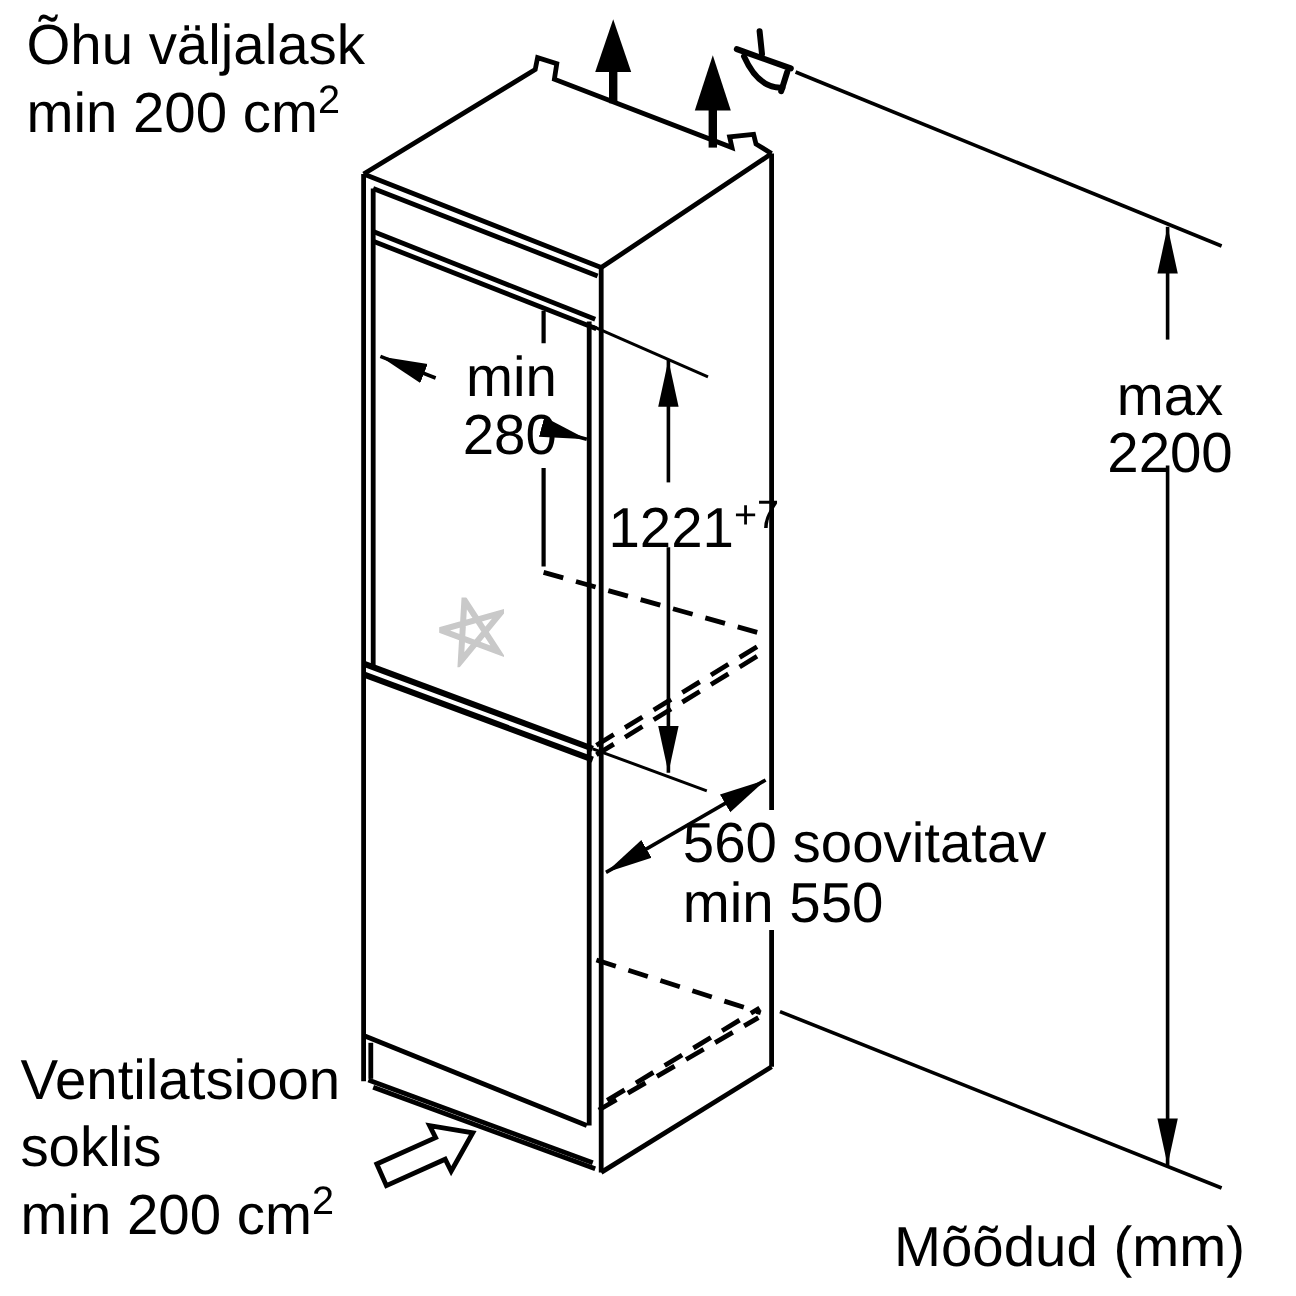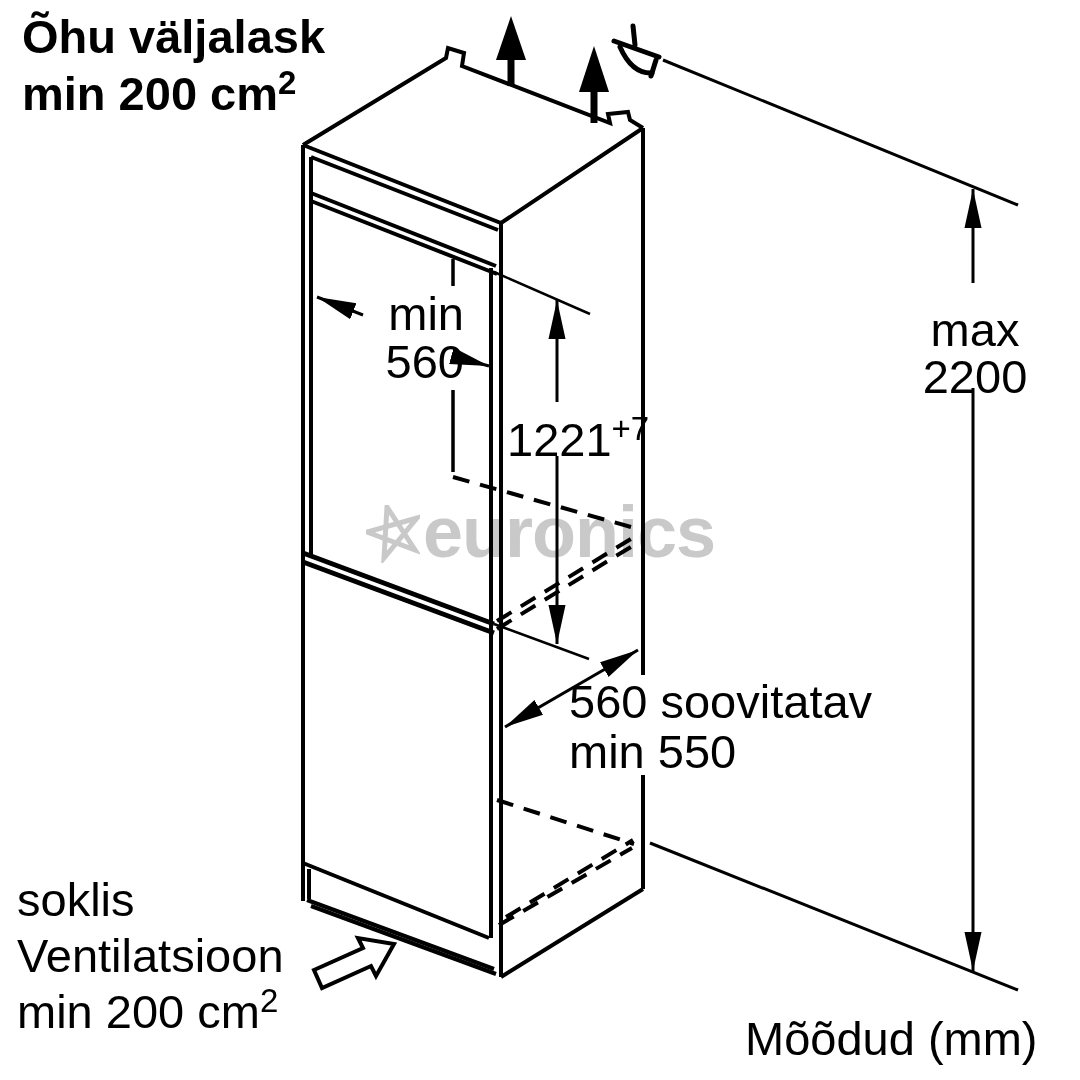--- a/index.html
+++ b/index.html
@@ -18,21 +18,20 @@
 </style>
 </head>
 <body>
 
 <div class="stage">
 
   <div id="watermark">
     <svg width="54" height="58" viewBox="0 0 54 58">
       <path d="M21,2 L49,45 L1,27 L51,13 L18,53 Z" fill="none" stroke="#c9c9c9" stroke-width="5" stroke-linejoin="miter"></path>
     </svg>
-    <span class="wm-text">euronics</span>
   </div>
 
   <svg class="diagram" width="1080" height="1080" viewBox="0 0 1080 1080">
     <defs>
       <marker id="mEnd" viewBox="0 0 40 20" refX="39" refY="10" markerWidth="40" markerHeight="20" orient="auto" markerUnits="userSpaceOnUse">
         <path d="M0,1.5 L39,10 L0,18.5 Z" fill="#000"></path>
       </marker>
       <marker id="mStart" viewBox="0 0 40 20" refX="39" refY="10" markerWidth="40" markerHeight="20" orient="auto-start-reverse" markerUnits="userSpaceOnUse">
         <path d="M0,1.5 L39,10 L0,18.5 Z" fill="#000"></path>
       </marker>
@@ -117,45 +116,45 @@
       <path d="M614,41 L659,57"></path>
       <path d="M620,47 Q632,74 652,73"></path>
       <path d="M656,60 L651,76"></path>
     </g>
 
     <g>
       <path d="M314,970 L363,948 L358,938 L394,944 L376,976 L371,966 L322,988 Z" fill="#fff" stroke="#000" stroke-width="4" stroke-linejoin="miter"></path>
     </g>
   </svg>
 
-  <div class="label" id="air-outlet-label" style="left:22px;top:8px;font-weight:bold;">
+  <div class="label" id="air-outlet-label" style="left:22px;top:8px;">
     <div>Õhu väljalask</div>
     <div><span>min 200 cm</span><span class="sup">2</span></div>
   </div>
 
   <div class="label centered" id="niche-width-label" style="left:352px;top:290px;width:112px;">
     <div>min</div>
-    <div>560</div>
+    <div>280</div>
   </div>
 
   <div class="label" id="niche-height-label" style="left:507px;top:411px;">
     <span>1221</span><span class="sup">+7</span>
   </div>
 
   <div class="label centered" id="max-height-label" style="left:901px;top:282px;width:148px;margin-top:24px;">
     <div>max</div>
     <div>2200</div>
   </div>
 
   <div class="label" id="depth-label" style="left:569px;top:677px;">
     <div>560 soovitatav</div>
     <div>min 550</div>
   </div>
 
   <div class="label" id="vent-label" style="left:17px;top:872px;">
+    <div>Ventilatsioon</div>
     <div>soklis</div>
-    <div>Ventilatsioon</div>
     <div><span>min 200 cm</span><span class="sup">2</span></div>
   </div>
 
   <div class="label" id="units-label" style="left:745px;top:1010px;">Mõõdud (mm)</div>
 
 </div>
 
 </body></html>

